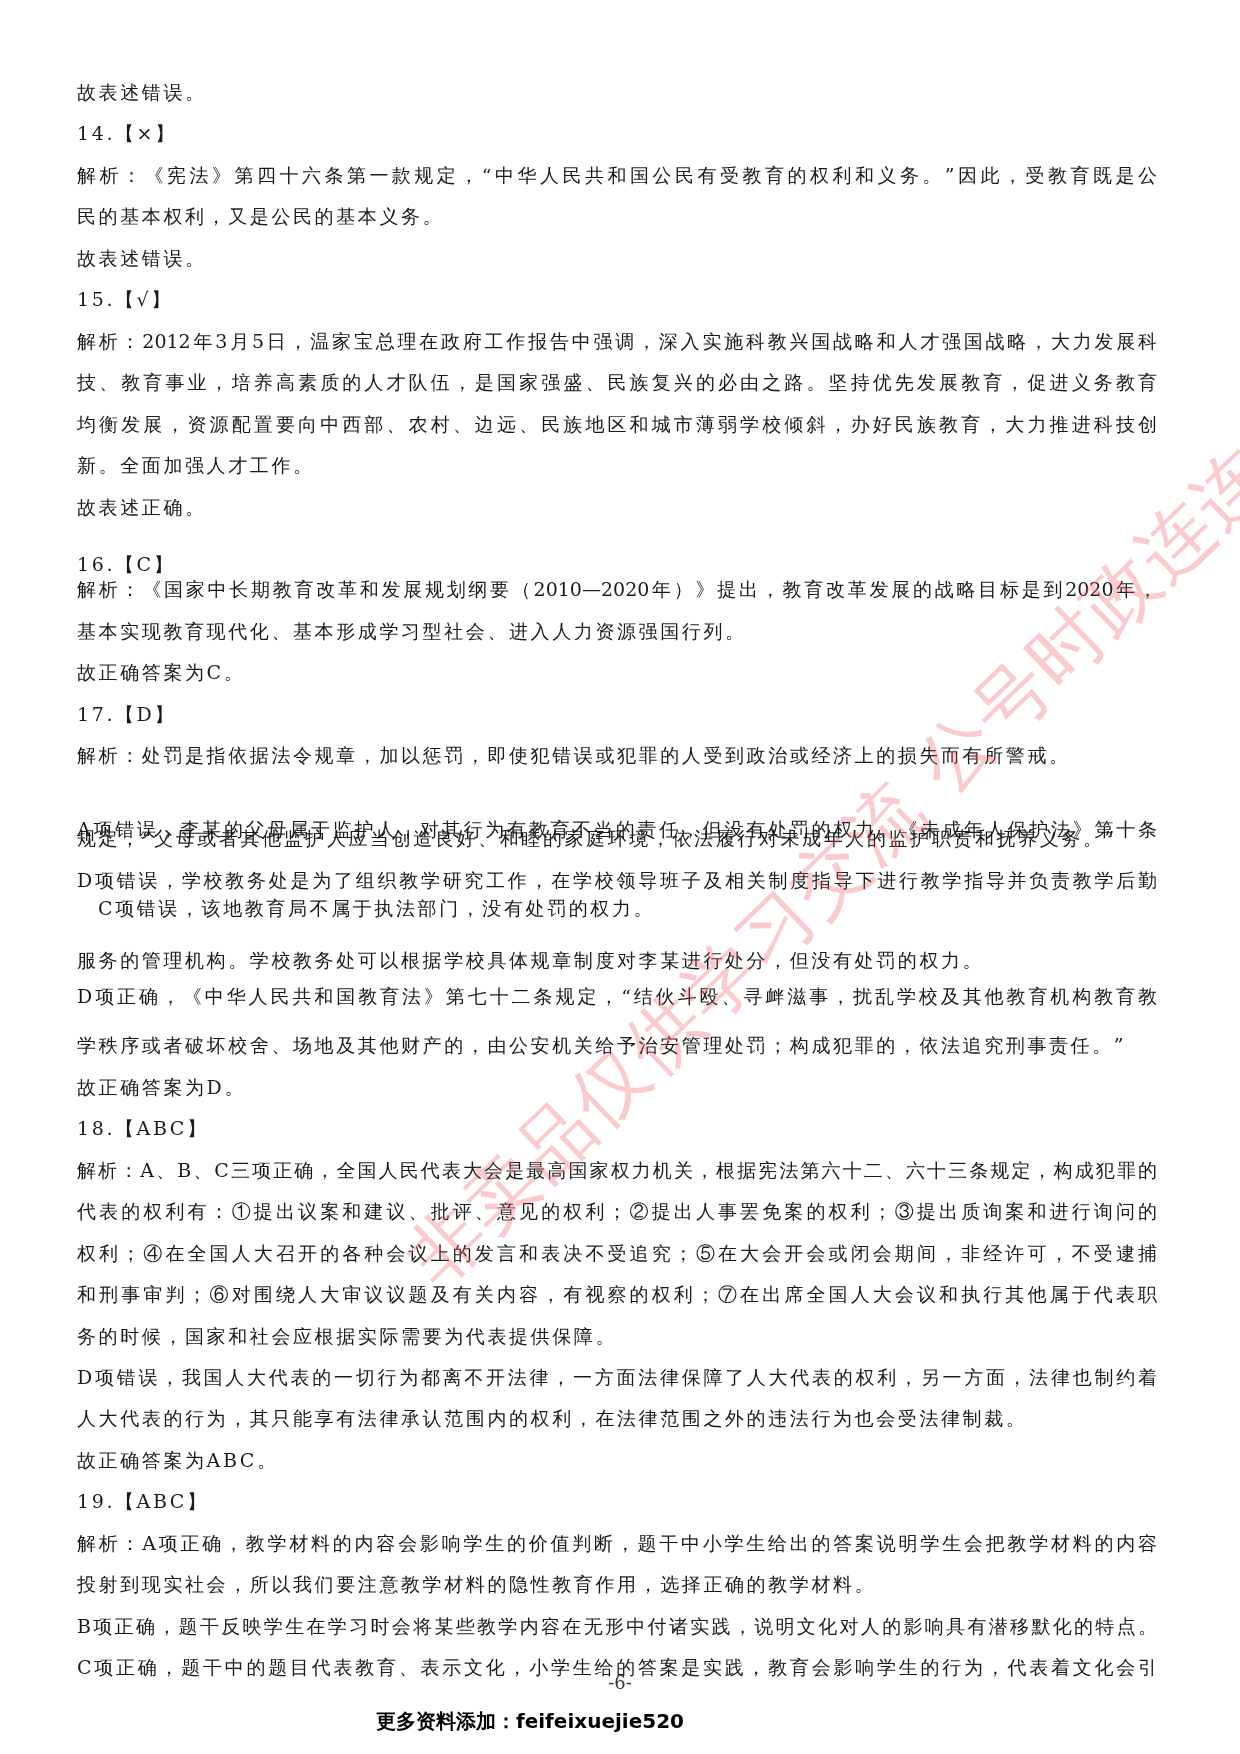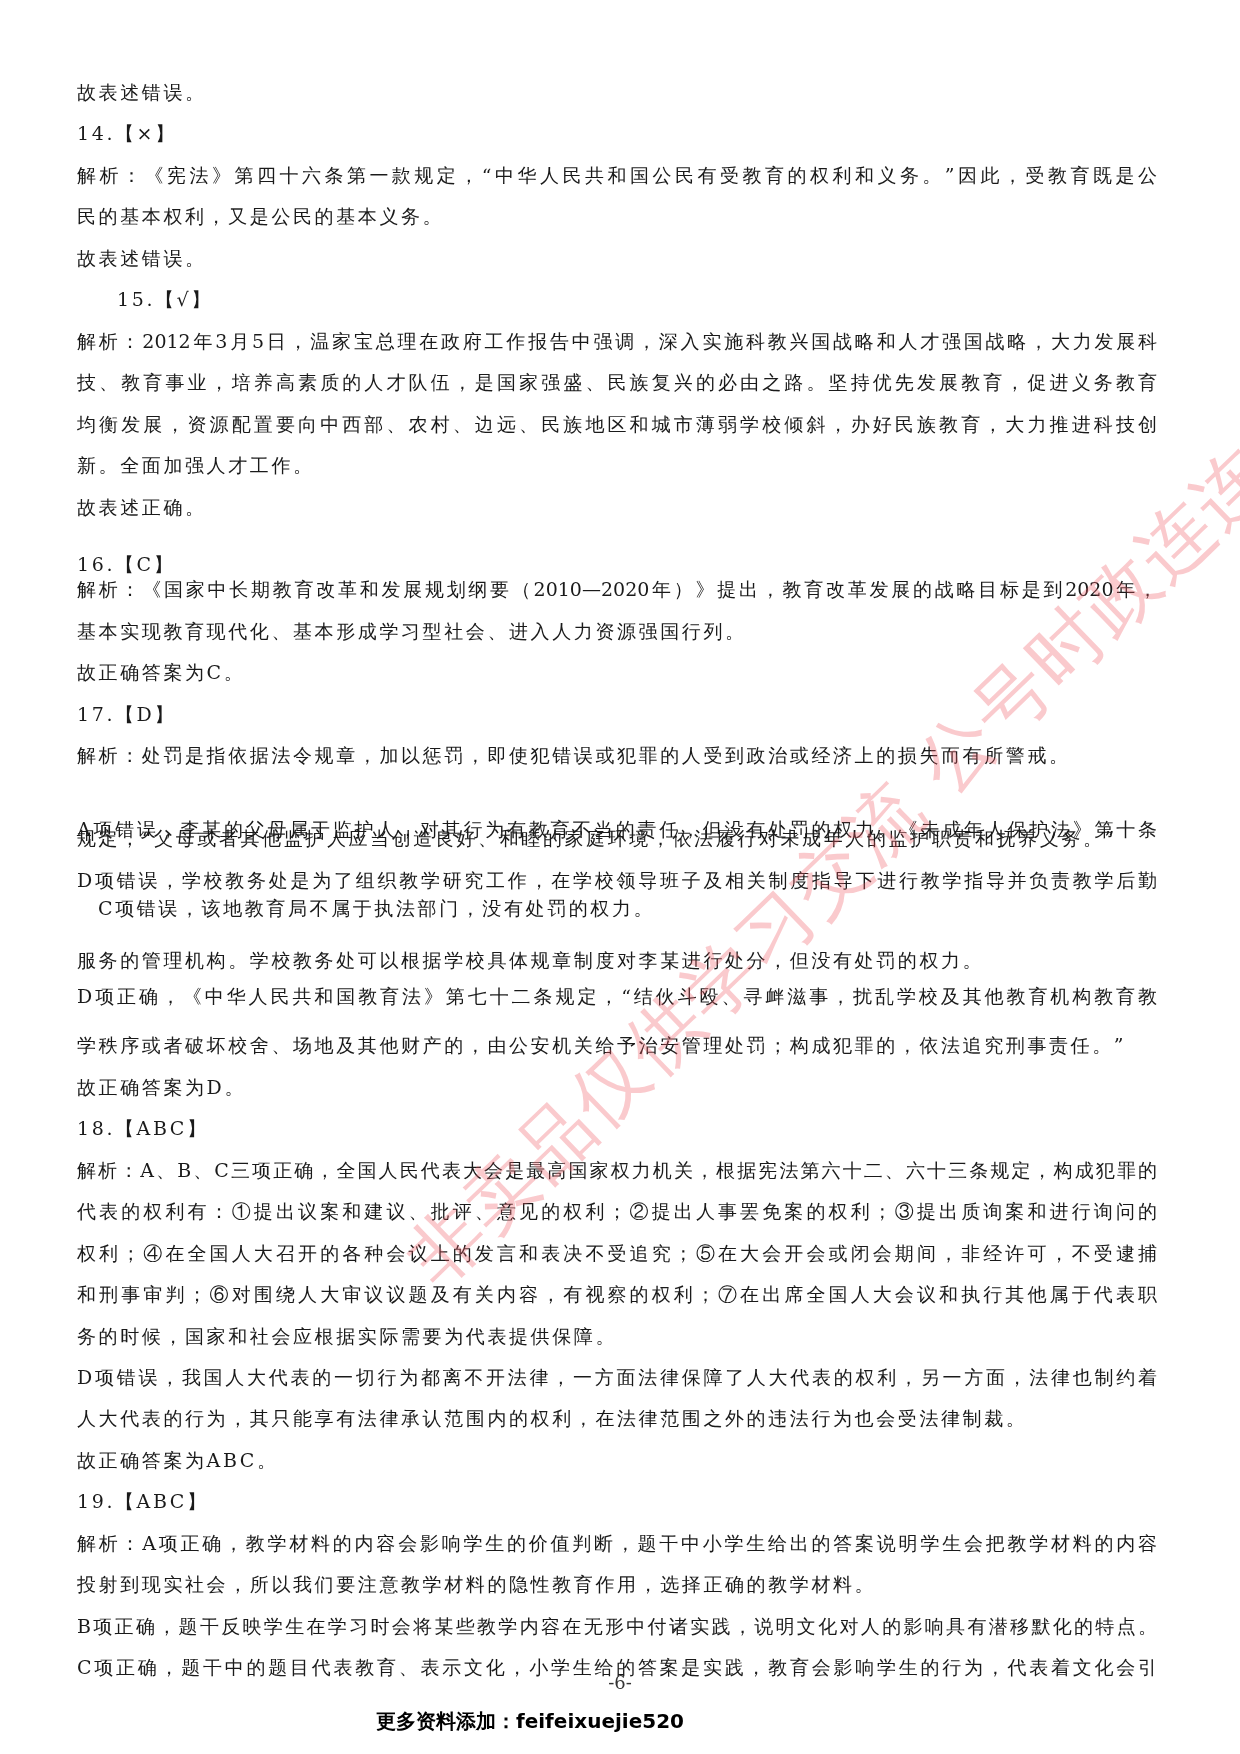--- a/index.html
+++ b/index.html
@@ -23,21 +23,21 @@
 </head>
 <body>
 
 <div class="page">
   <div id="lines">
       <div class="line" style="top: 80px;">故表述错误。</div>
       <div class="line" style="top: 121.45px;">14.【×】</div>
       <div class="line full" style="top: 162.9px;">解析：《宪法》第四十六条第一款规定，“中华人民共和国公民有受教育的权利和义务。”因此，受教育既是公</div>
       <div class="line" style="top: 204.35px;">民的基本权利，又是公民的基本义务。</div>
       <div class="line" style="top: 245.8px;">故表述错误。</div>
-      <div class="line" style="top: 287.25px; margin-left: 40px;">15.【√】</div>
+      <div class="line" style="top: 287.25px;">15.【√】</div>
       <div class="line full" style="top: 328.7px;">解析：2012年3月5日，温家宝总理在政府工作报告中强调，深入实施科教兴国战略和人才强国战略，大力发展科</div>
       <div class="line full" style="top: 370.15px;">技、教育事业，培养高素质的人才队伍，是国家强盛、民族复兴的必由之路。坚持优先发展教育，促进义务教育</div>
       <div class="line full" style="top: 411.6px;">均衡发展，资源配置要向中西部、农村、边远、民族地区和城市薄弱学校倾斜，办好民族教育，大力推进科技创</div>
       <div class="line" style="top: 453.05px;">新。全面加强人才工作。</div>
       <div class="line" style="top: 494.5px;">故表述正确。</div>
       <div class="line" style="top: 552px;">16.【C】</div>
       <div class="line full" style="top: 577.4px;">解析：《国家中长期教育改革和发展规划纲要（2010—2020年）》提出，教育改革发展的战略目标是到2020年，</div>
       <div class="line" style="top: 618.85px;">基本实现教育现代化、基本形成学习型社会、进入人力资源强国行列。</div>
       <div class="line" style="top: 660.3px;">故正确答案为C。</div>
       <div class="line" style="top: 701.75px;">17.【D】</div>

